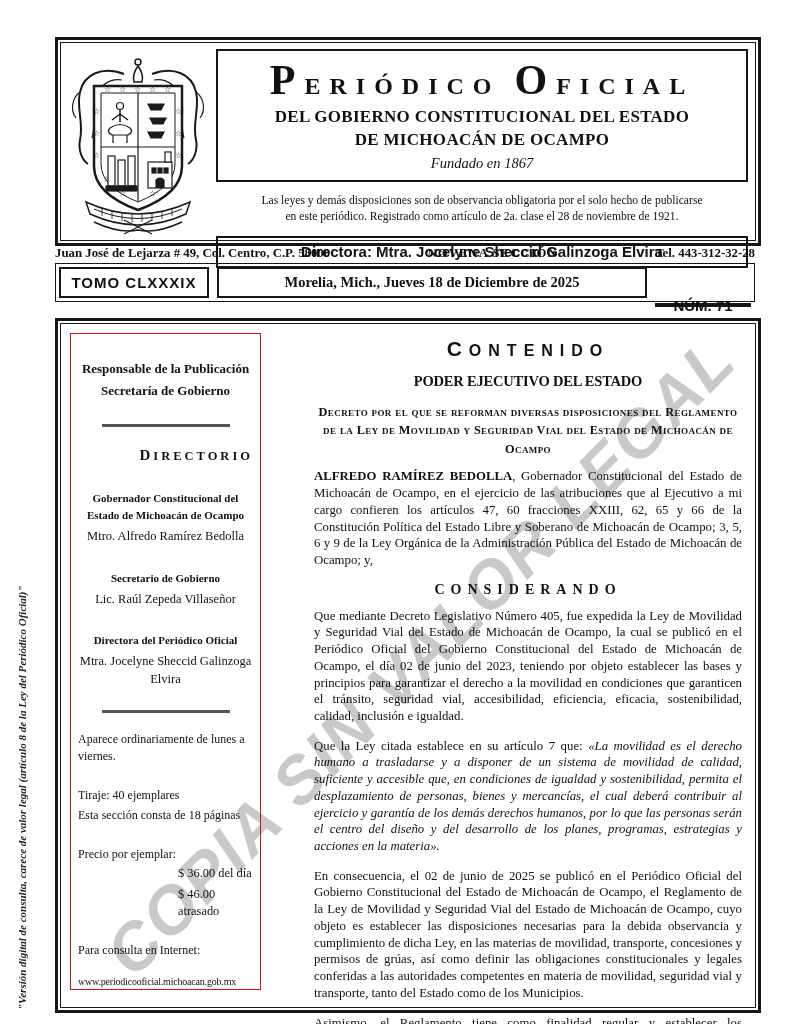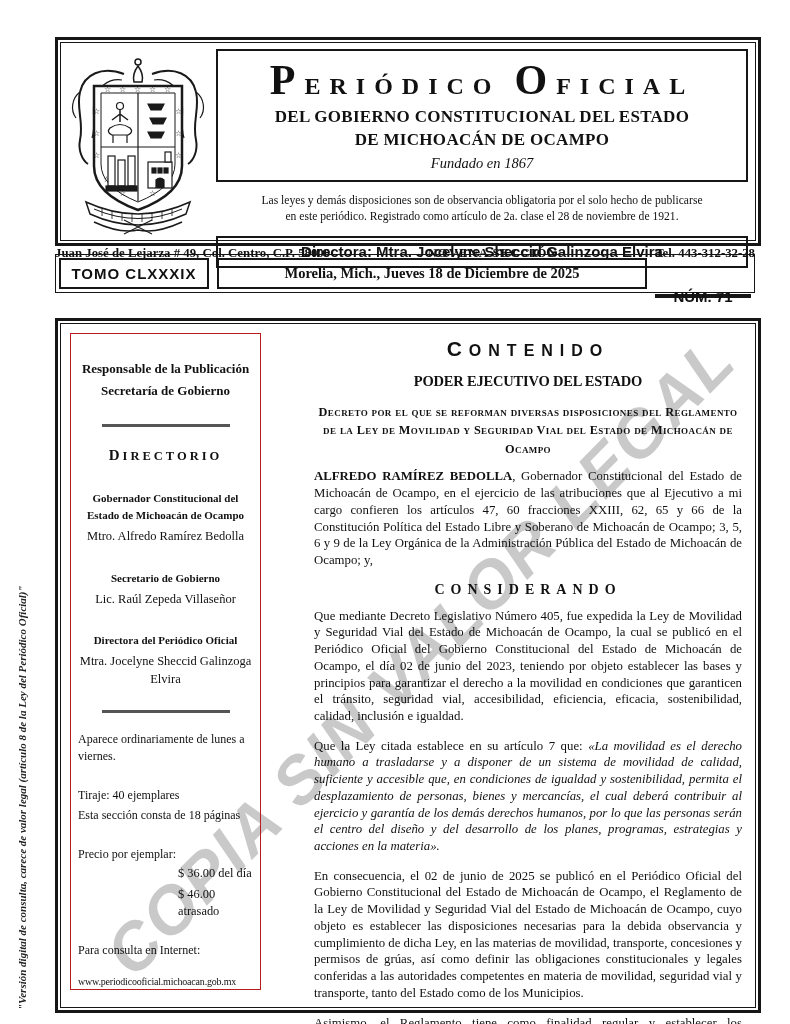--- a/index.html
+++ b/index.html
@@ -35,36 +35,36 @@
   .notice{text-align:center;font-size:11.6px;line-height:1.45;margin-top:11px;}
   .director-box{border:2px solid #161616;text-align:center;margin-top:10px;padding:5px 0 6px 0;
                 font-family:"Liberation Sans","DejaVu Sans",sans-serif;font-weight:bold;font-size:15px;}
 
   
   .info-bar{left:55px;top:246px;width:700px;display:flex;justify-content:space-between;
             font-weight:bold;font-size:12.8px;}
   .info-bar .mid{letter-spacing:1px;}
 
   
-  .issue-bar{left:55px;top:254px;width:700px;height:39px;border:1px solid #161616;
+  .issue-bar{left:55px;top:263px;width:700px;height:39px;border:1px solid #161616;
              box-sizing:border-box;display:flex;gap:8px;padding:3px;}
   .issue-cell{border:2px solid #161616;display:flex;align-items:center;justify-content:center;box-sizing:border-box;}
   .cell-tome{width:150px;font-family:"Liberation Sans","DejaVu Sans",sans-serif;font-weight:bold;font-size:15px;letter-spacing:1px;}
   .cell-date{flex:1;font-weight:bold;font-size:14.5px;}
   .cell-num{width:96px;font-family:"Liberation Sans","DejaVu Sans",sans-serif;font-weight:bold;font-size:15px;margin-top:36px;}
 
   
   .main-box{left:55px;top:318px;width:700px;height:689px;}
 
   .sidebar{position:absolute;left:12px;top:12px;width:191px;height:657px;border:1px solid #b91c1c;
            box-sizing:border-box;text-align:center;padding:24px 7px 0 7px;font-size:12.4px;line-height:1.4;overflow:hidden;}
   .sb-b{font-weight:normal;}
   .sb-head{font-weight:bold;font-size:13px;line-height:1.7;}
   .divider{width:128px;height:3px;background:#555;margin:22px auto 18px auto;}
-  .directorio{font-weight:bold;font-size:12.5px;letter-spacing:3px;}
+  .directorio{font-weight:bold;font-size:12.5px;letter-spacing:3px;text-align:right;}
   .directorio::first-letter{font-size:15px;}
   .sb-role{font-weight:bold;font-size:11px;line-height:1.55;margin-top:24px;}
   .sb-name{font-size:12.5px;margin-top:4px;}
   .sb-left{text-align:left;font-size:12px;}
   .mt-lg{margin-top:22px;} .mt-md{margin-top:14px;} .mt-sm{margin-top:3px;}
   .price-line{text-align:left;padding-left:100px;font-size:12.4px;margin-top:3px;}
   .sb-url{text-align:left;font-size:10px;margin-top:16px;letter-spacing:-.2px;}
 
   .content{position:absolute;left:256px;top:8px;width:428px;}
   .contenido{font-family:"Liberation Sans","DejaVu Sans",sans-serif;font-weight:bold;font-size:16px;

